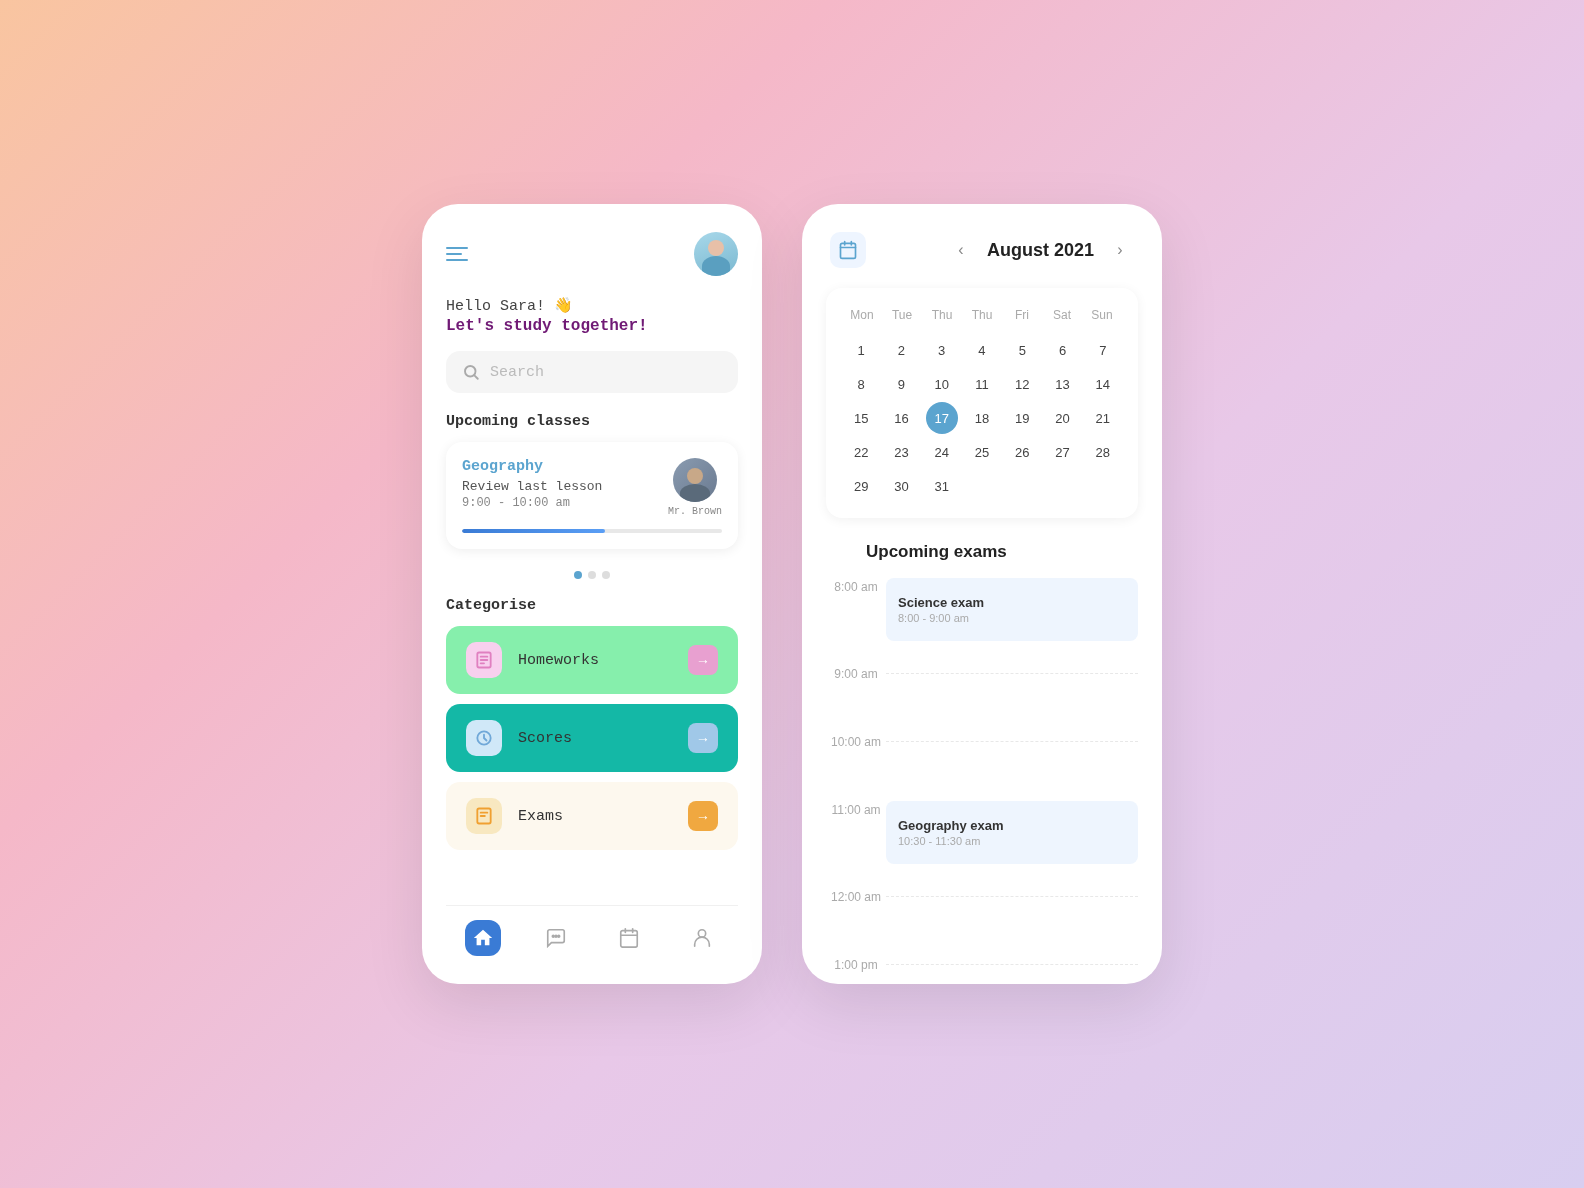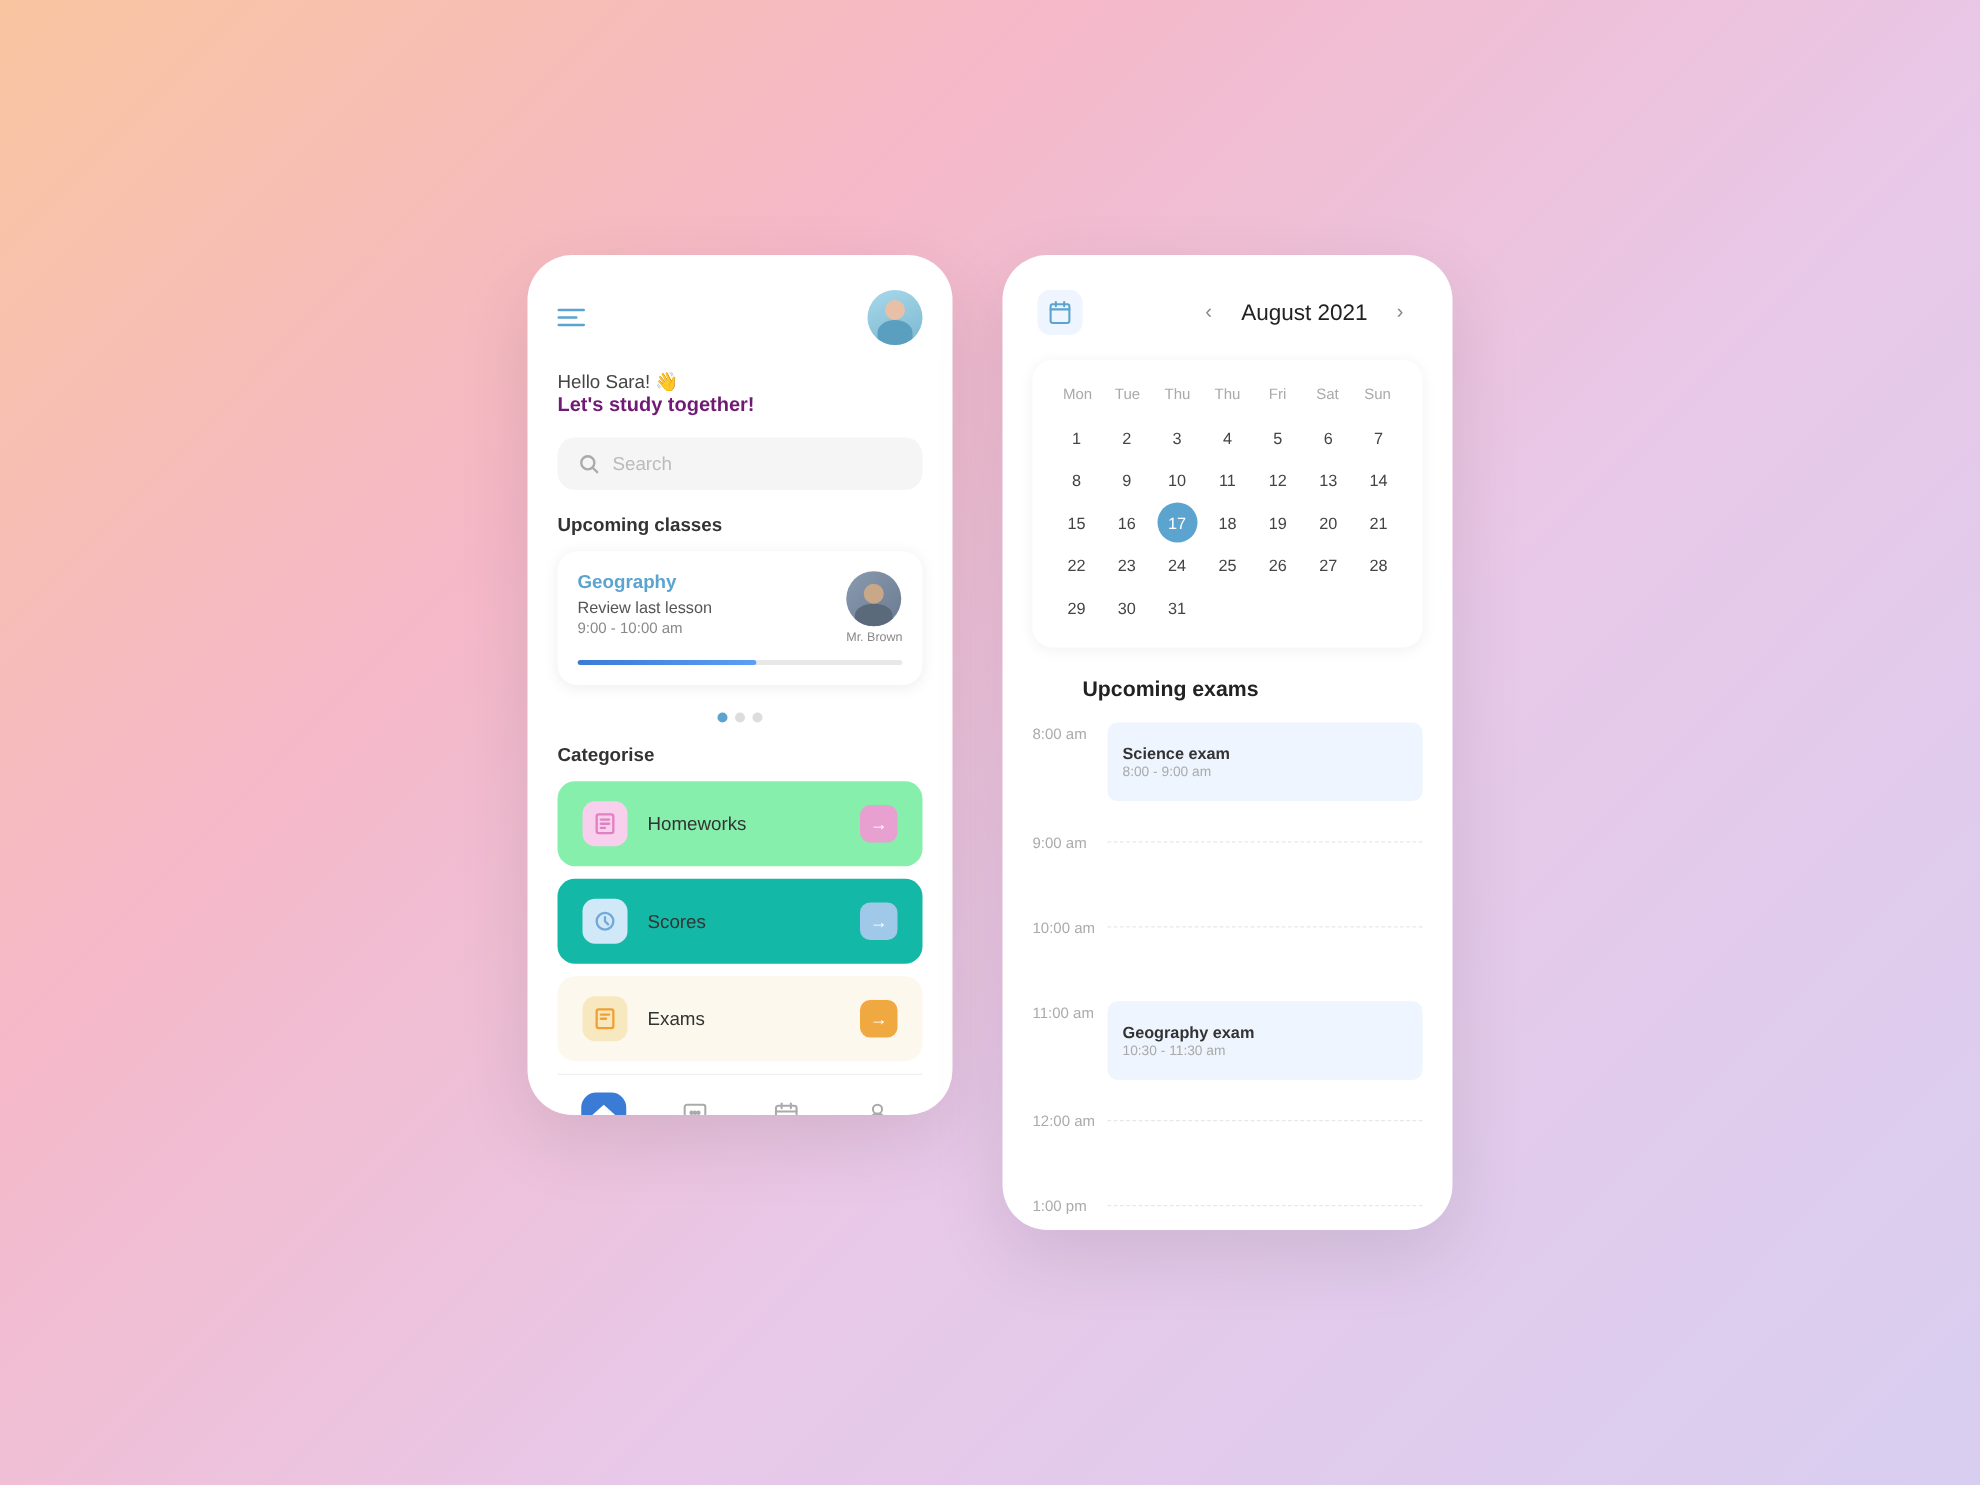--- a/index.html
+++ b/index.html
@@ -23,21 +23,21 @@
     .phone-card {
       background: #ffffff;
       border-radius: 36px;
       padding: 28px 24px 24px 24px;
       width: 340px;
       box-shadow: 0 20px 60px rgba(0,0,0,0.1);
       overflow: hidden;
     }
 
     
-    .phone1 { height: 688px; }
+    .phone1 { height: 780px; font-family: Liberation Mono, monospace; }
     .phone2 { height: 780px; width: 360px; }
 
     
     .header {
       display: flex;
       justify-content: space-between;
       align-items: center;
       margin-bottom: 20px;
     }
     .menu-icon {
@@ -317,21 +317,21 @@
       align-items: center;
       justify-content: center;
     }
     .cal-month-nav {
       display: flex;
       align-items: center;
       gap: 12px;
     }
     .cal-month-title {
       font-size: 18px;
-      font-weight: 400;
+      font-weight: 700;
       color: #222;
     }
     .cal-nav-btn {
       width: 28px;
       height: 28px;
       border-radius: 50%;
       display: flex;
       align-items: center;
       justify-content: center;
       cursor: pointer;
@@ -398,20 +398,21 @@
       display: flex;
       align-items: flex-start;
       min-height: 44px;
     }
     .time-label {
       font-size: 12px;
       color: #aaa;
       width: 60px;
       min-width: 60px;
       padding-top: 2px;
+      text-align: center;
     }
     .timeline-line {
       flex: 1;
       border-top: 1.5px dashed #e8e8e8;
       margin-top: 8px;
     }
     .exam-event {
       flex: 1;
       background: #eef5fe;
       border-radius: 8px;

